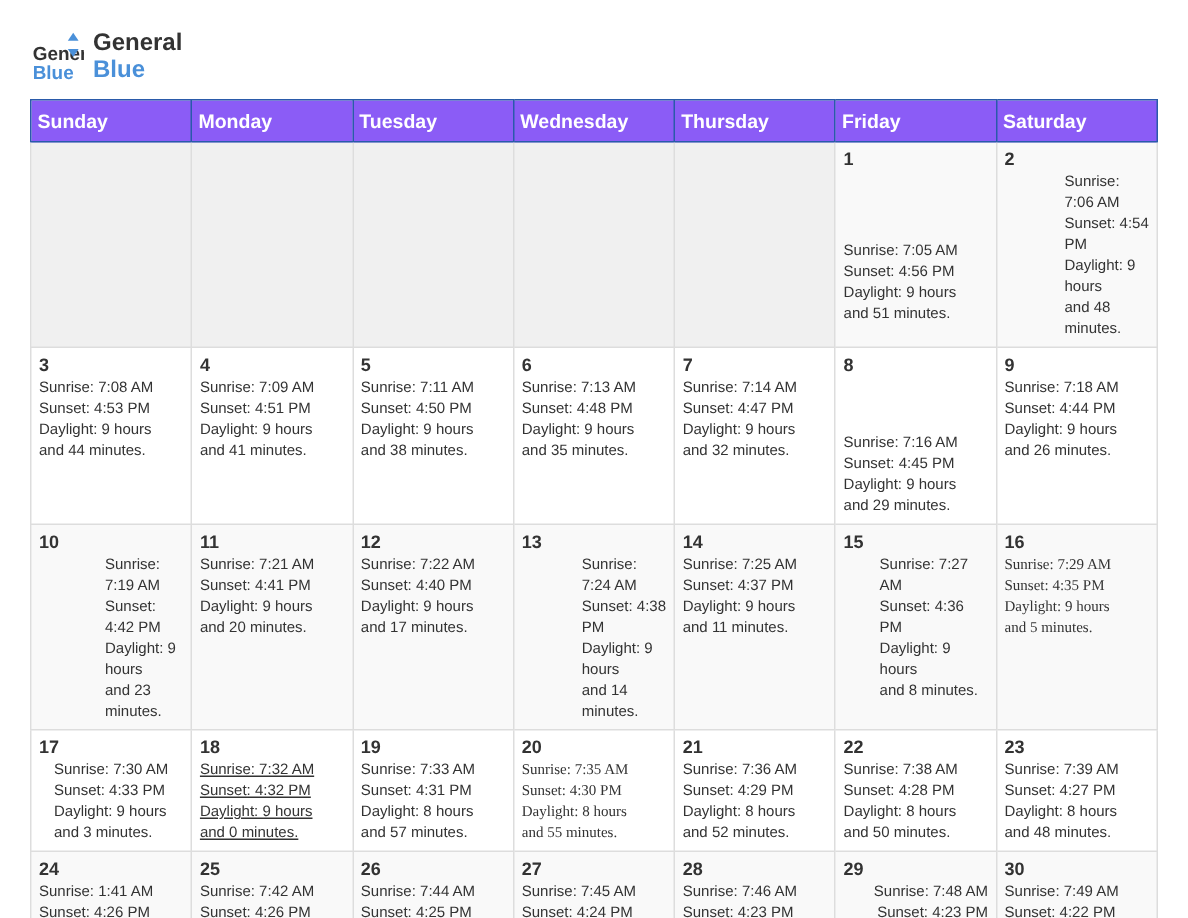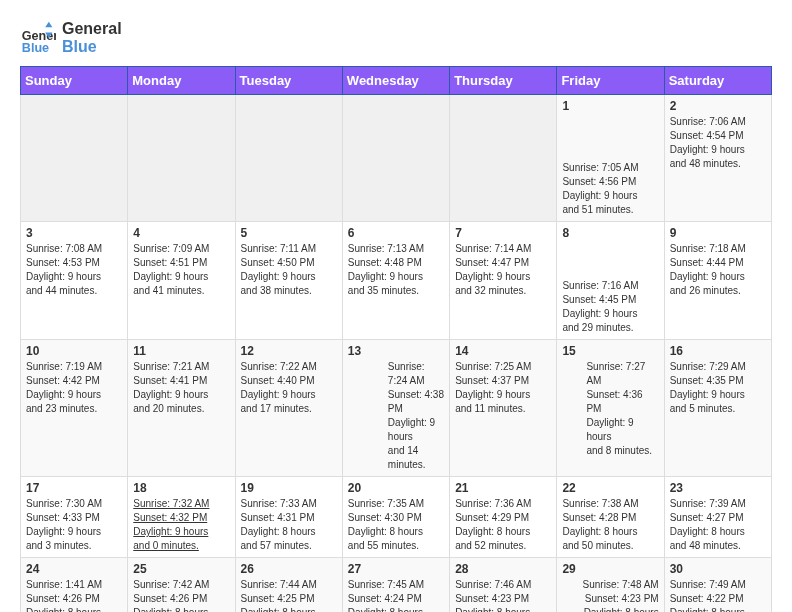--- a/index.html
+++ b/index.html
@@ -120,21 +120,21 @@
         <td class="empty-cell"></td>
         <td>
           <span class="day-number">1</span>
           <div class="day-info" style="white-space: pre-line; margin-top: 48px;">Sunrise: 7:05 AM
 Sunset: 4:56 PM
 Daylight: 9 hours
 and 51 minutes.</div>
         </td>
         <td>
           <span class="day-number">2</span>
-          <div class="day-info" style="white-space: pre-line;">Sunrise: 7:06 AM
+          <div class="day-info" style="white-space: pre-line; margin-left: 40px;">Sunrise: 7:06 AM
 Sunset: 4:54 PM
 Daylight: 9 hours
 and 48 minutes.</div>
         </td>
       </tr>
       <tr>
         <td>
           <span class="day-number">3</span>
           <div class="day-info" style="white-space: pre-line;">Sunrise: 7:08 AM
 Sunset: 4:53 PM
@@ -180,21 +180,21 @@
           <span class="day-number">9</span>
           <div class="day-info" style="white-space: pre-line;">Sunrise: 7:18 AM
 Sunset: 4:44 PM
 Daylight: 9 hours
 and 26 minutes.</div>
         </td>
       </tr>
       <tr>
         <td>
           <span class="day-number">10</span>
-          <div class="day-info" style="white-space: pre-line;">Sunrise: 7:19 AM
+          <div class="day-info" style="white-space: pre-line; margin-left: 44px;">Sunrise: 7:19 AM
 Sunset: 4:42 PM
 Daylight: 9 hours
 and 23 minutes.</div>
         </td>
         <td>
           <span class="day-number">11</span>
           <div class="day-info" style="white-space: pre-line;">Sunrise: 7:21 AM
 Sunset: 4:41 PM
 Daylight: 9 hours
 and 20 minutes.</div>
@@ -222,51 +222,51 @@
         </td>
         <td>
           <span class="day-number">15</span>
           <div class="day-info" style="white-space: pre-line; margin-left: 24px;">Sunrise: 7:27 AM
 Sunset: 4:36 PM
 Daylight: 9 hours
 and 8 minutes.</div>
         </td>
         <td>
           <span class="day-number">16</span>
-          <div class="day-info" style="white-space: pre-line;">Sunrise: 7:29 AM
+          <div class="day-info" style="white-space: pre-line; font-family: Liberation Serif, serif;">Sunrise: 7:29 AM
 Sunset: 4:35 PM
 Daylight: 9 hours
 and 5 minutes.</div>
         </td>
       </tr>
       <tr>
         <td>
           <span class="day-number">17</span>
-          <div class="day-info" style="white-space: pre-line;">Sunrise: 7:30 AM
+          <div class="day-info" style="white-space: pre-line; margin-left: 10px;">Sunrise: 7:30 AM
 Sunset: 4:33 PM
 Daylight: 9 hours
 and 3 minutes.</div>
         </td>
         <td>
           <span class="day-number">18</span>
           <div class="day-info" style="white-space: pre-line; text-decoration: underline;">Sunrise: 7:32 AM
 Sunset: 4:32 PM
 Daylight: 9 hours
 and 0 minutes.</div>
         </td>
         <td>
           <span class="day-number">19</span>
           <div class="day-info" style="white-space: pre-line;">Sunrise: 7:33 AM
 Sunset: 4:31 PM
 Daylight: 8 hours
 and 57 minutes.</div>
         </td>
         <td>
           <span class="day-number">20</span>
-          <div class="day-info" style="white-space: pre-line;">Sunrise: 7:35 AM
+          <div class="day-info" style="white-space: pre-line; font-family: Liberation Serif, serif;">Sunrise: 7:35 AM
 Sunset: 4:30 PM
 Daylight: 8 hours
 and 55 minutes.</div>
         </td>
         <td>
           <span class="day-number">21</span>
           <div class="day-info" style="white-space: pre-line;">Sunrise: 7:36 AM
 Sunset: 4:29 PM
 Daylight: 8 hours
 and 52 minutes.</div>

